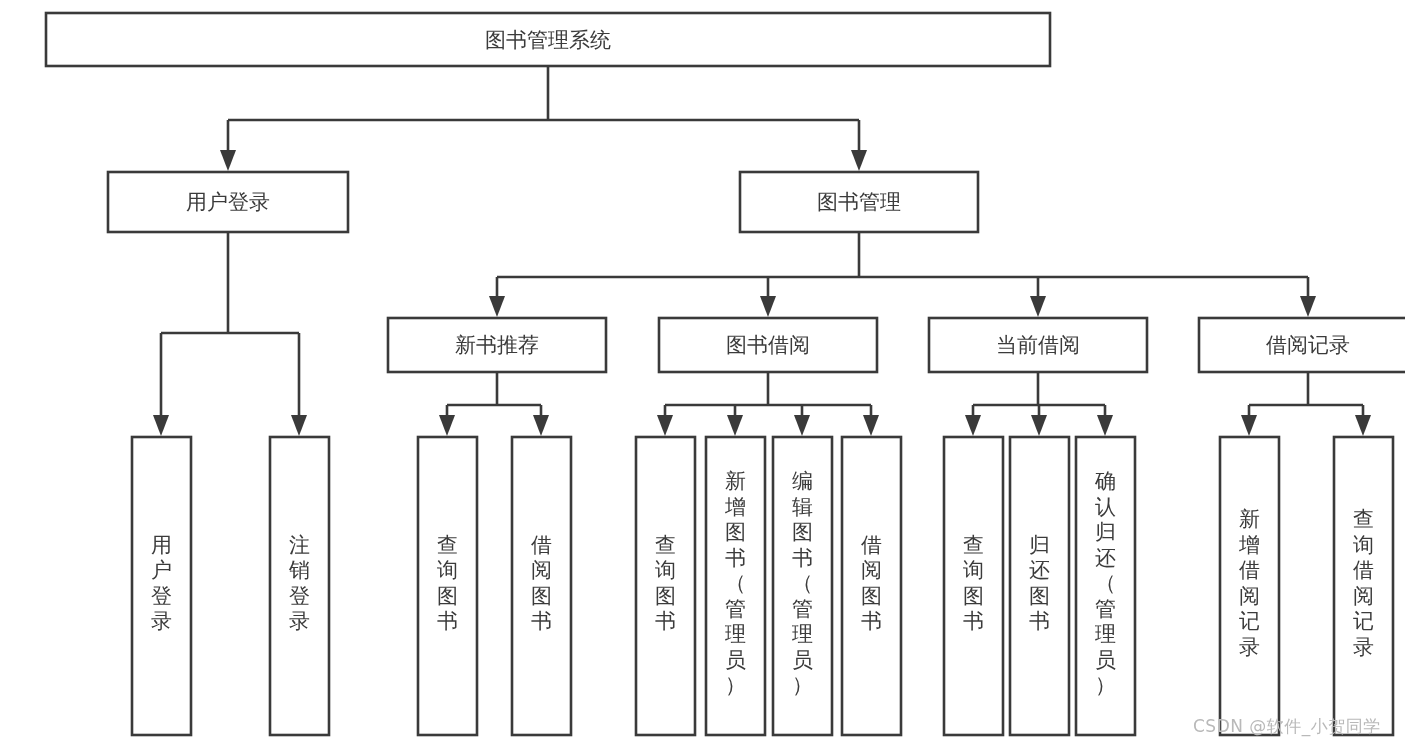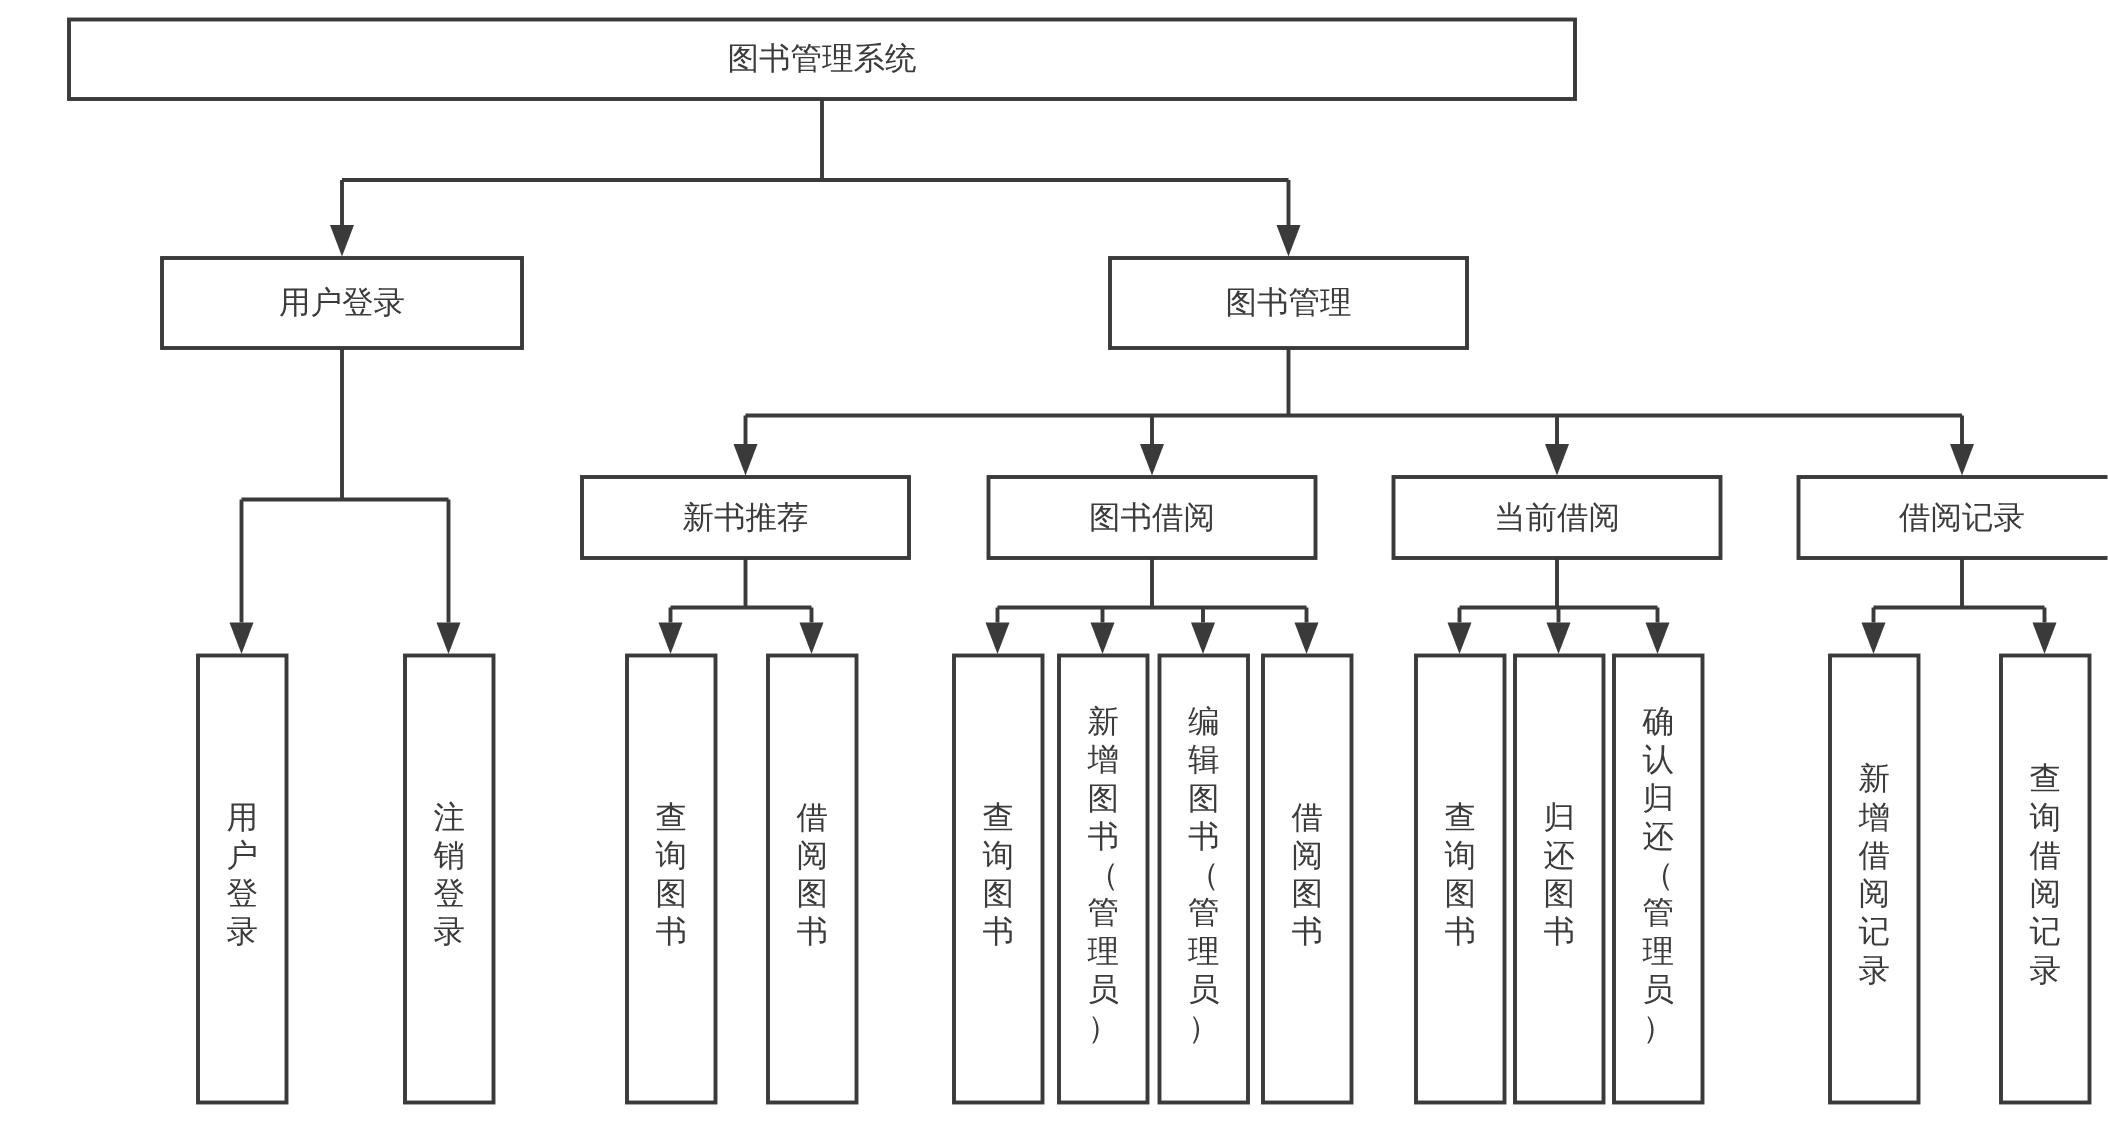--- a/index.html
+++ b/index.html
@@ -183,13 +183,14 @@
       </g>
       <g>
         <rect class="box" x="1192" y="437" width="59" height="298"></rect>
         <text class="lbl-v" x="1221.5" y="526.25"><tspan x="1221.5" dy="0">新</tspan><tspan x="1221.5" dy="25.5">增</tspan><tspan x="1221.5" dy="25.5">借</tspan><tspan x="1221.5" dy="25.5">阅</tspan><tspan x="1221.5" dy="25.5">记</tspan><tspan x="1221.5" dy="25.5">录</tspan></text>
       </g>
       <g>
         <rect class="box" x="1306" y="437" width="59" height="298"></rect>
         <text class="lbl-v" x="1335.5" y="526.25"><tspan x="1335.5" dy="0">查</tspan><tspan x="1335.5" dy="25.5">询</tspan><tspan x="1335.5" dy="25.5">借</tspan><tspan x="1335.5" dy="25.5">阅</tspan><tspan x="1335.5" dy="25.5">记</tspan><tspan x="1335.5" dy="25.5">录</tspan></text>
       </g>
     </svg>
+  <div class="watermark">CSDN @软件_小贺同学</div>
 </div>
 
 </body></html>

